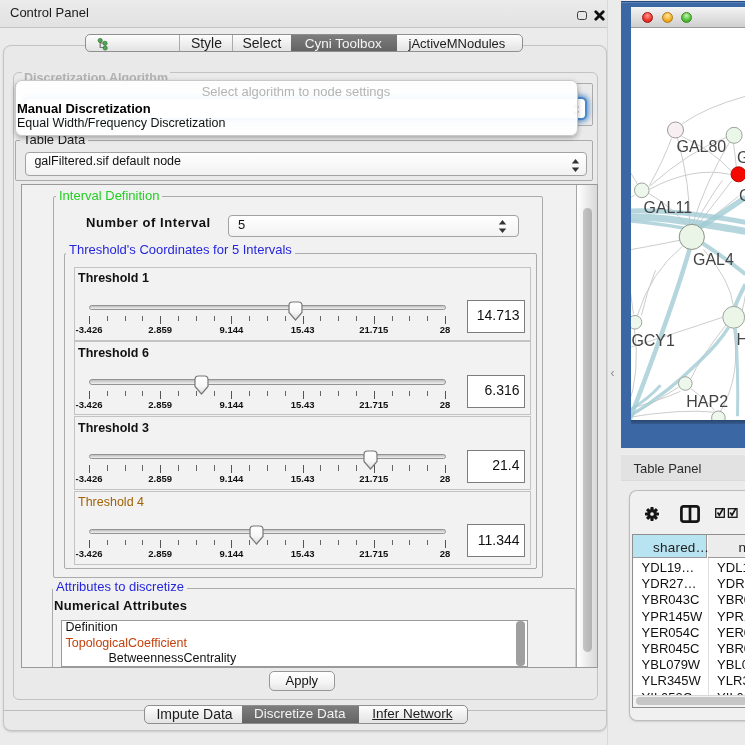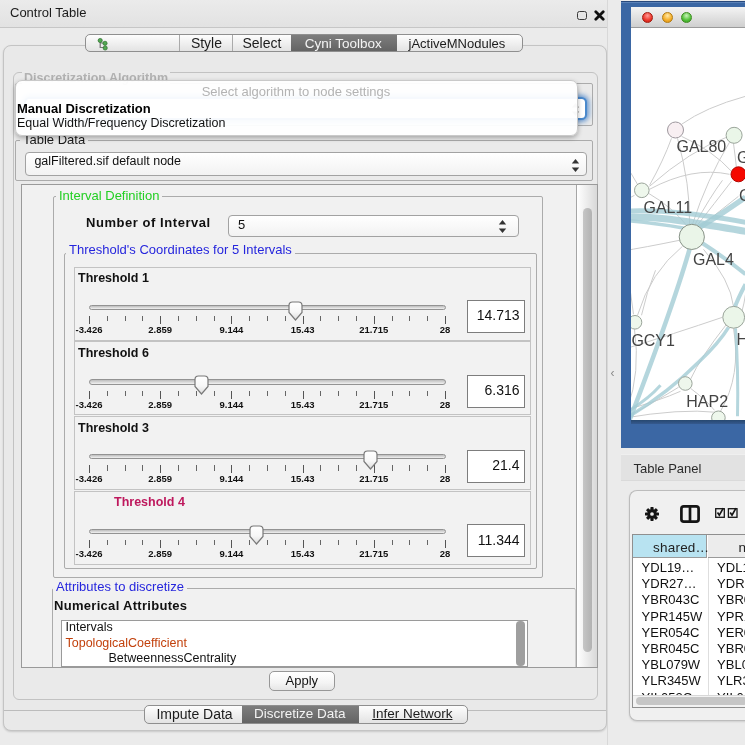--- a/index.html
+++ b/index.html
@@ -4,21 +4,21 @@
 <style>
   * { margin:0; padding:0; box-sizing:border-box; }
   html,body { width:745px; height:745px; overflow:hidden; }
   body { position:relative; background:#ebebeb; font-family:"Liberation Sans", sans-serif; font-size:13px; color:#1a1a1a; }
   .abs { position:absolute; }
 </style>
 </head>
 <body>
 
 <div class="abs" style="left:0;top:0;width:610px;height:28px;background:linear-gradient(#ebebeb,#e2e2e2);border-bottom:1px solid #c6c6c6;"></div>
-<div class="abs" style="left:10px;top:4.7px;font-size:13px;color:#1b1b1b;">Control Table</div>
+<div class="abs" style="left:10px;top:4.7px;font-size:13px;color:#1b1b1b;">Control Panel</div>
 
 <div class="abs" style="left:577.2px;top:10.9px;width:9.6px;height:9.6px;border:1.8px solid #3a3a3a;border-radius:2.5px;"></div>
 <svg class="abs" style="left:593.6px;top:10.3px;" width="11" height="11" viewBox="0 0 11 11">
     <path d="M1.8 1.8 L9.2 9.2 M9.2 1.8 L1.8 9.2" stroke="#111" stroke-width="2.8" stroke-linecap="round"></path>
   </svg>
 
 <div class="abs" style="left:3px;top:45px;width:604px;height:685.5px;background:#e9e9e9;border:1px solid #c4c4c4;border-radius:8px;box-shadow:0 1px 2px rgba(0,0,0,0.15);"></div>
 
 <div id="toptabs" class="abs" style="left:85px;top:33.8px;width:438px;height:18.4px;background:linear-gradient(#fdfdfd,#e3e3e3);border:1px solid #8f8f8f;border-radius:5px;overflow:hidden;">
   <div class="abs" style="left:93px;top:0;width:1px;height:100%;background:#aaa;"></div>
@@ -198,21 +198,21 @@
           <stop offset="0" stop-color="#ffffff"></stop>
           <stop offset="0.55" stop-color="#f7f7f7"></stop>
           <stop offset="1" stop-color="#dcdcdc"></stop>
         </linearGradient>
       </defs>
       <path d="M2 4.5 Q2 1 5.5 1 L11.5 1 Q15 1 15 4.5 L15 11.5 L8.5 19 L2 11.5 Z" fill="url(#tg3)" stroke="#787878" stroke-width="1.2"></path>
     </svg>
     <div class="abs" style="left:467px;top:449.6px;width:58.4px;height:33px;background:#fff;border:1px solid #7d7d7d;"></div>
     <div class="abs" style="left:467px;top:456.90000000000003px;width:52.5px;text-align:right;font-size:14px;color:#111;">21.4</div>
     <div class="abs" style="left:73.5px;top:490.9px;width:457px;height:74px;background:#f2f2f2;border:1px solid #c3c3c3;"></div>
-    <div class="abs" style="left:78px;top:495.29999999999995px;font-weight:bold;font-size:12.5px;color:#be185d;margin-left:36px;">Threshold 4</div>
+    <div class="abs" style="left:78px;top:495.29999999999995px;font-weight:normal;font-size:12.5px;color:#a16207;">Threshold 4</div>
     <div class="abs" style="left:89px;top:528.9px;width:357px;height:5.4px;border:1px solid #939393;border-radius:3px;background:linear-gradient(#bdbdbd,#f1f1f1);"></div>
     <div class="abs" style="left:89.0px;top:540.1px;width:1px;height:8px;background:#555;"></div>
     <div class="abs" style="left:106.8px;top:540.1px;width:1px;height:5.3px;background:#666;"></div>
     <div class="abs" style="left:124.6px;top:540.1px;width:1px;height:5.3px;background:#666;"></div>
     <div class="abs" style="left:142.4px;top:540.1px;width:1px;height:5.3px;background:#666;"></div>
     <div class="abs" style="left:160.2px;top:540.1px;width:1px;height:8px;background:#555;"></div>
     <div class="abs" style="left:178.0px;top:540.1px;width:1px;height:5.3px;background:#666;"></div>
     <div class="abs" style="left:195.8px;top:540.1px;width:1px;height:5.3px;background:#666;"></div>
     <div class="abs" style="left:213.6px;top:540.1px;width:1px;height:5.3px;background:#666;"></div>
     <div class="abs" style="left:231.4px;top:540.1px;width:1px;height:8px;background:#555;"></div>
@@ -245,21 +245,21 @@
       <path d="M2 4.5 Q2 1 5.5 1 L11.5 1 Q15 1 15 4.5 L15 11.5 L8.5 19 L2 11.5 Z" fill="url(#tg4)" stroke="#787878" stroke-width="1.2"></path>
     </svg>
     <div class="abs" style="left:467px;top:524.4px;width:58.4px;height:33px;background:#fff;border:1px solid #7d7d7d;"></div>
     <div class="abs" style="left:467px;top:531.6999999999999px;width:52.5px;text-align:right;font-size:14px;color:#111;">11.344</div>
   </div>
 
 <div class="abs" style="left:51.5px;top:588px;width:524px;height:100px;border:1px solid #ababab;border-radius:2px;clip-path:inset(0 0 21px 0);"></div>
 <div class="abs" style="left:53px;top:579px;background:#f1f1f1;padding:0 3px;color:#2626dd;">Attributes to discretize</div>
 <div class="abs" style="left:54px;top:597.8px;font-weight:bold;letter-spacing:0.3px;color:#111;">Numerical Attributes</div>
 <div class="abs" style="left:61px;top:620px;width:466.5px;height:47px;background:#fff;border:1px solid #9a9a9a;"></div>
-<div class="abs" style="left:65.5px;top:620px;font-size:12.5px;color:#111;">Intervals</div>
+<div class="abs" style="left:65.5px;top:620px;font-size:12.5px;color:#111;">Definition</div>
 <div class="abs" style="left:65.5px;top:635.7px;font-size:12.5px;color:#c2410c;">TopologicalCoefficient</div>
 <div class="abs" style="left:65.5px;top:651.4px;font-size:12.5px;color:#111;padding-left:43px;">BetweennessCentrality</div>
 <div class="abs" style="left:516px;top:621px;width:9px;height:44.5px;background:#9f9f9f;border-radius:4px;"></div>
 
 <div class="abs" style="left:268.8px;top:671.2px;width:66px;height:20.2px;background:linear-gradient(#ffffff,#f4f4f4 60%,#e6e6e6);border:1.2px solid #979797;border-radius:5px;text-align:center;line-height:18px;color:#111;">Apply</div>
 
 <div class="abs" style="left:4px;top:710.3px;width:602px;height:1px;background:#bcbcbc;"></div>
 
 <div id="bottabs" class="abs" style="left:143.5px;top:705px;width:324.5px;height:18.8px;background:linear-gradient(#fdfdfd,#e3e3e3);border:1px solid #8f8f8f;border-radius:5px;overflow:hidden;">
   <div class="abs" style="left:97.2px;top:0;width:117.2px;height:100%;background:linear-gradient(#7d7d7d,#646464);"></div>

